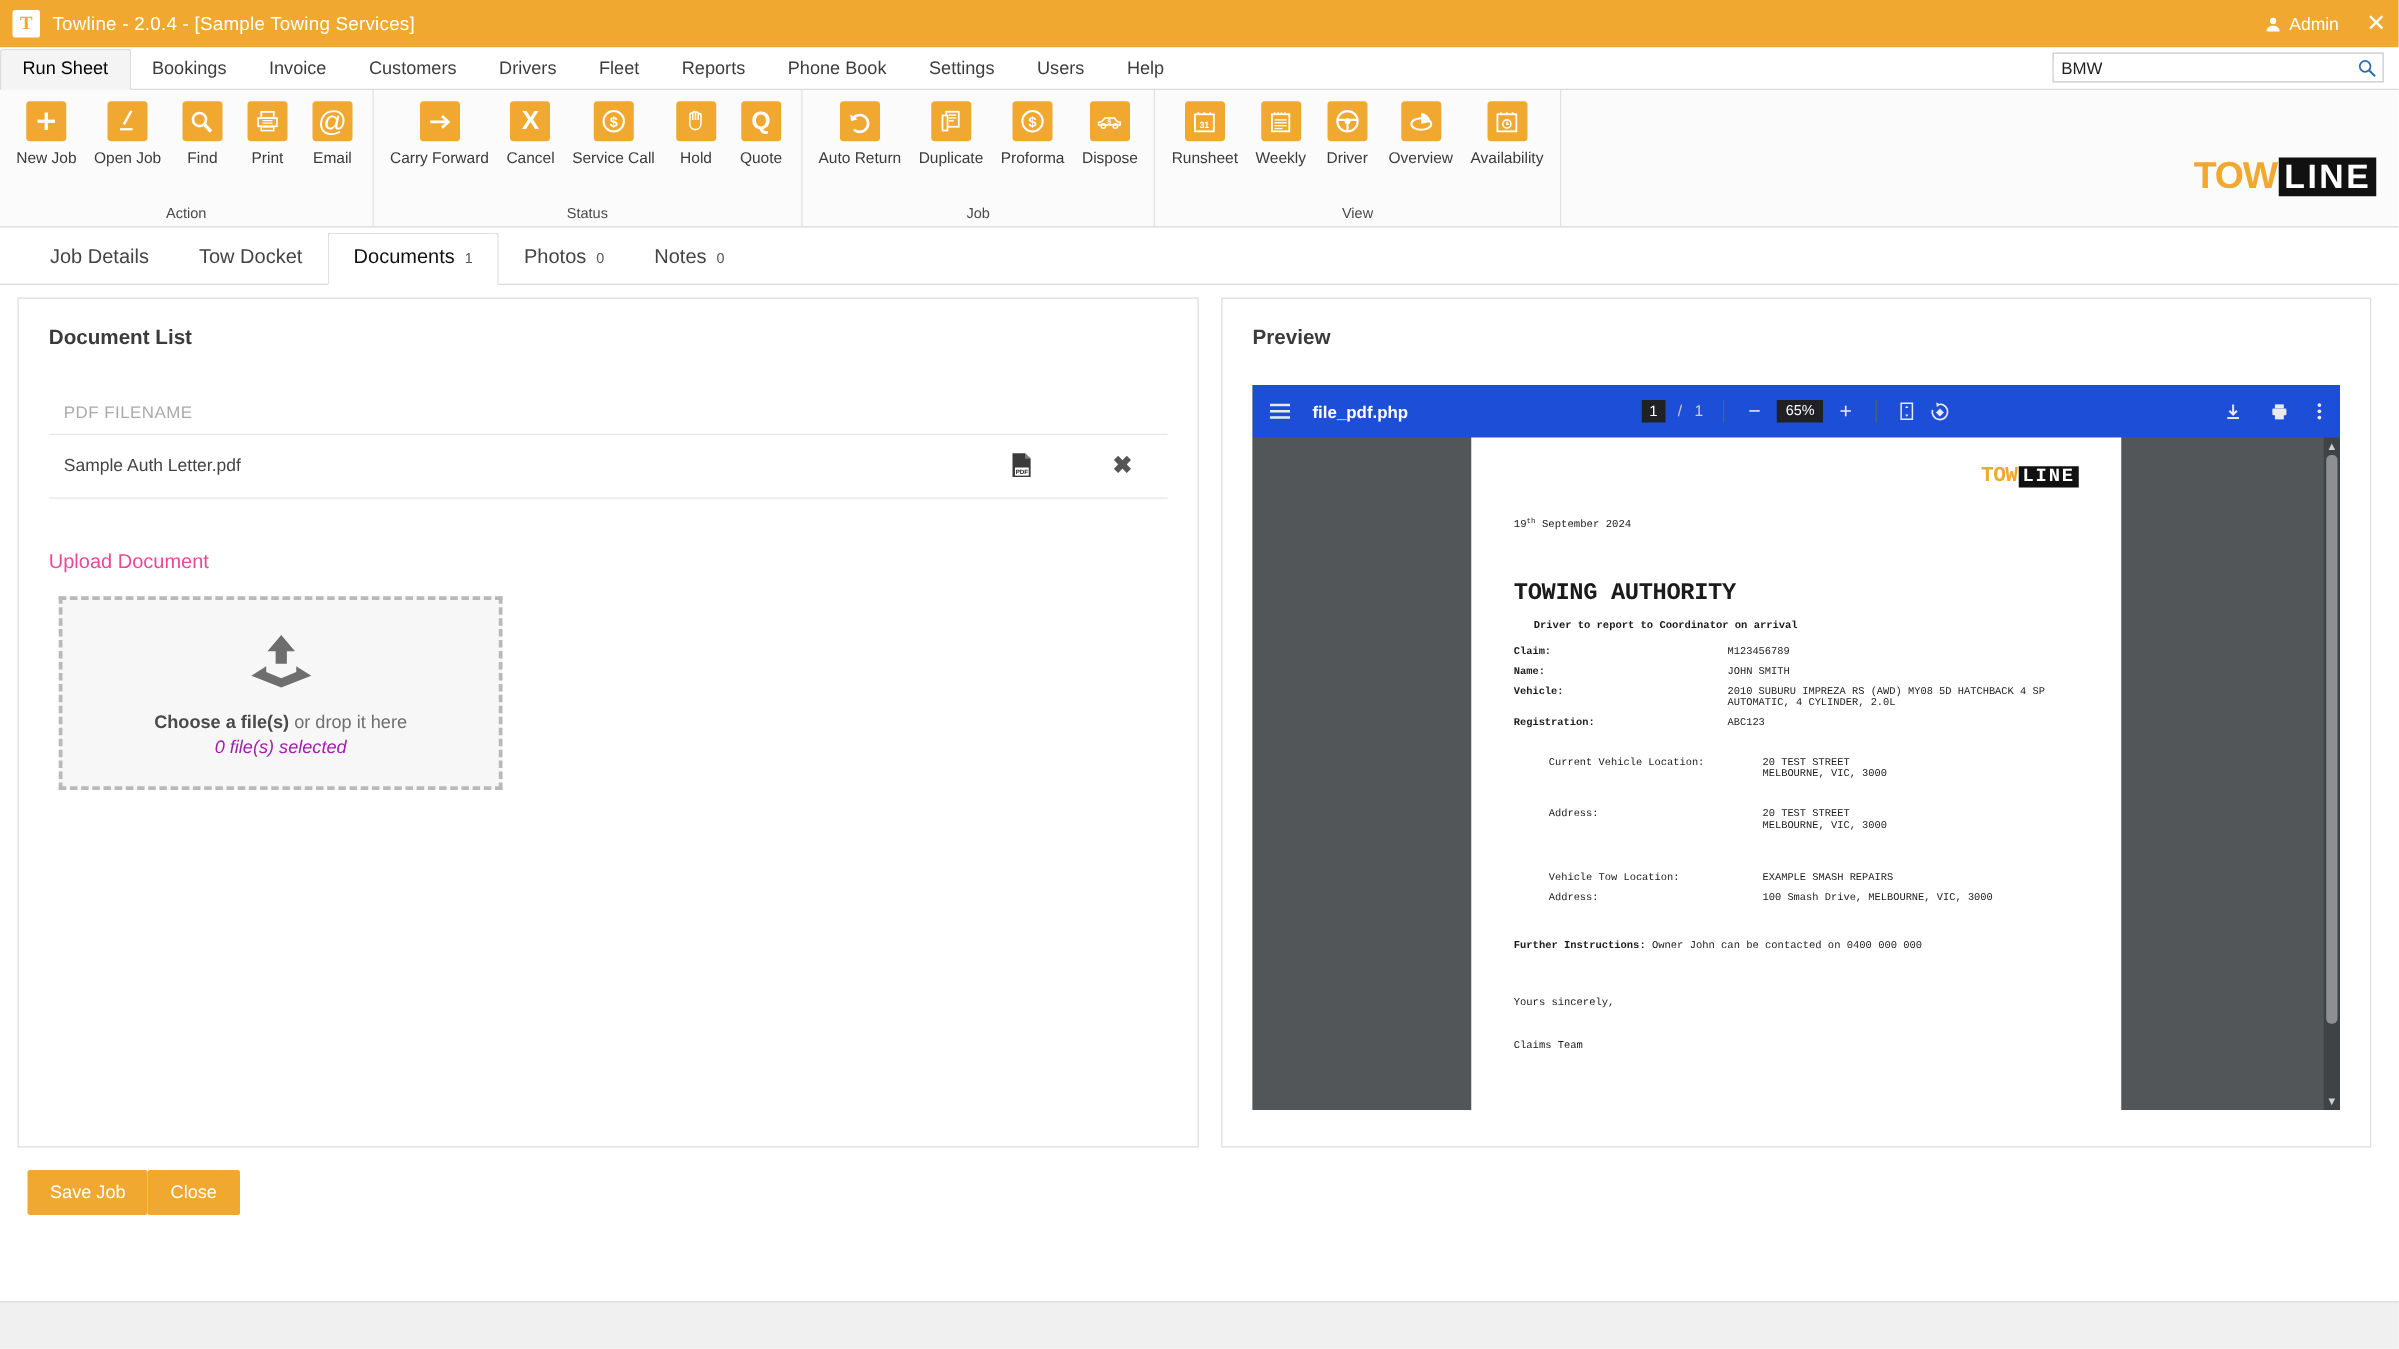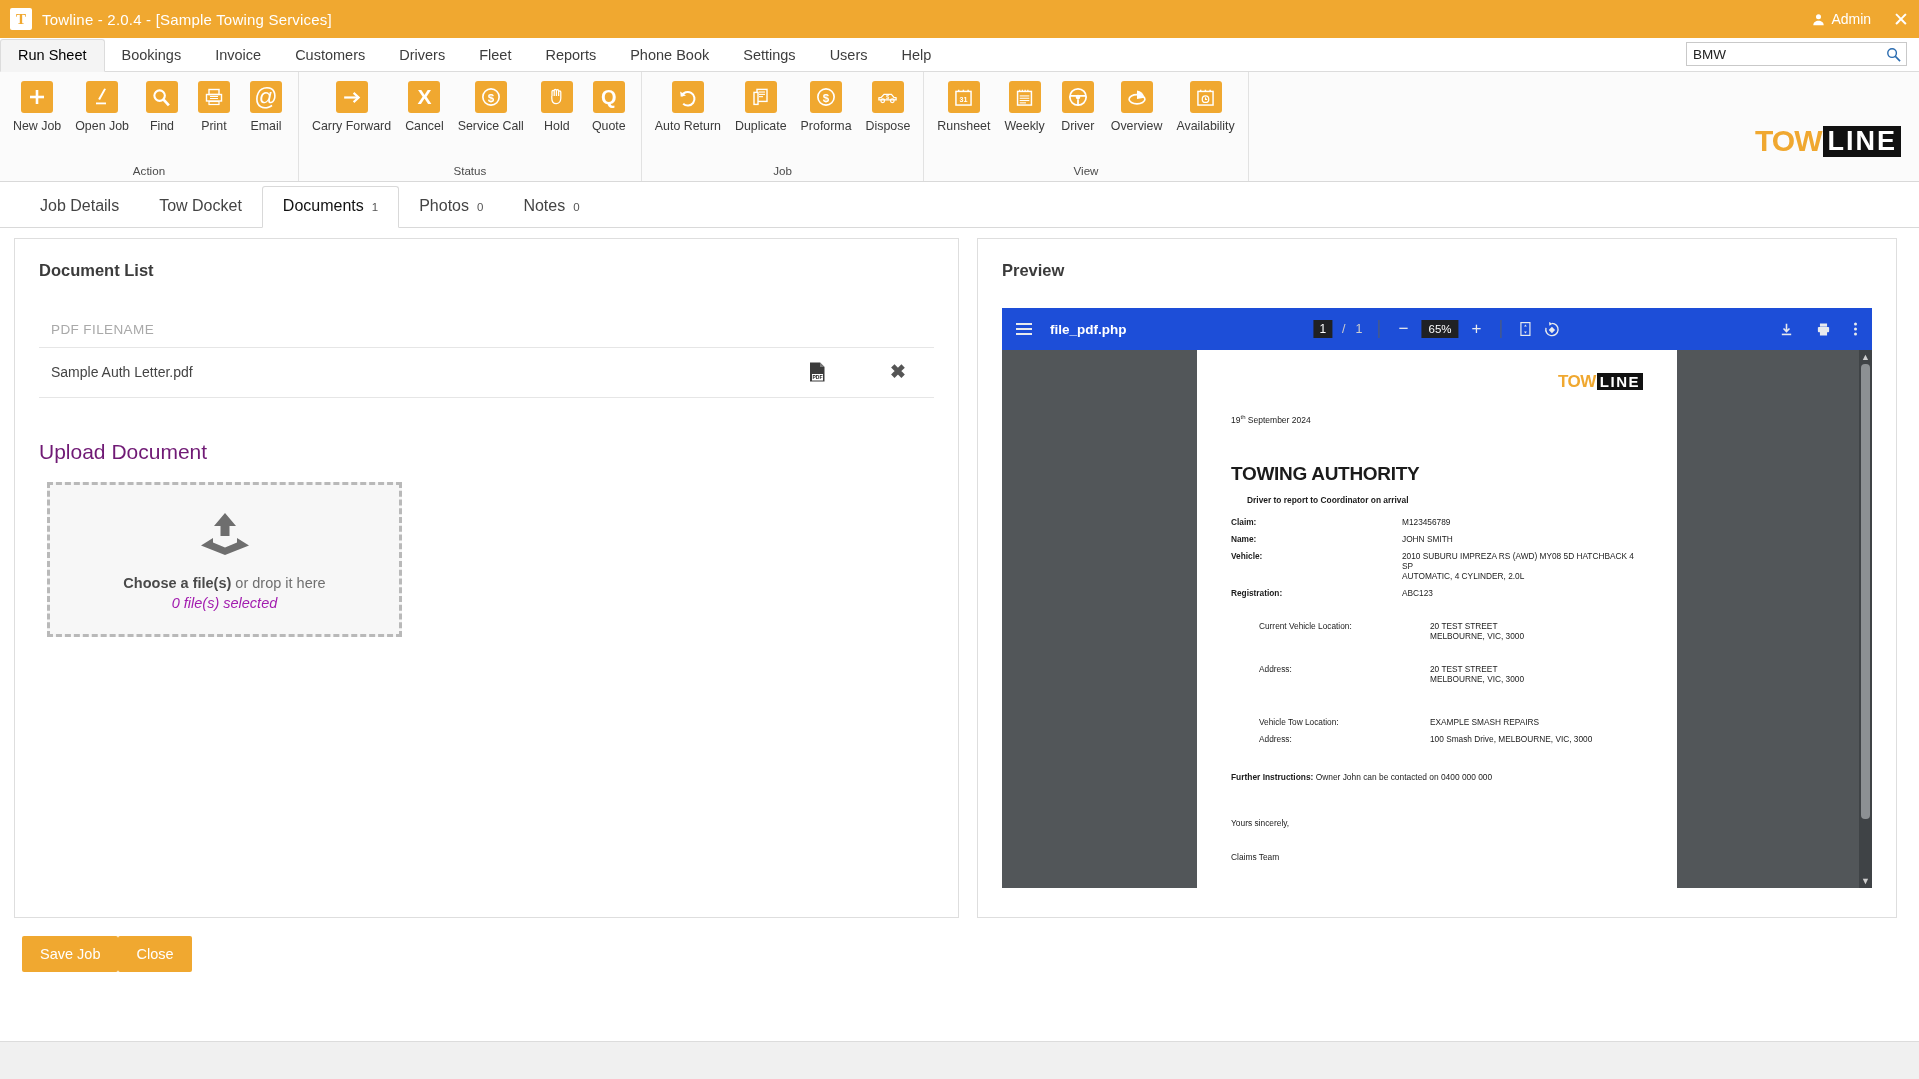--- a/index.html
+++ b/index.html
@@ -35,21 +35,21 @@
   }
   .menubar .items{ display:flex; align-items:flex-end; }
   .mi{
     font-size:14.5px; color:#3d3d3d; padding:7px 17px 8px 17px; cursor:pointer; white-space:nowrap;
   }
   .mi.active{
     background:#f4f4f4; border:1px solid #dcdcdc; border-bottom:1px solid #f4f4f4;
     margin-bottom:-1px; border-radius:3px 3px 0 0; color:#000;
   }
   .searchwrap{
-    position:absolute; right:12px; bottom:5px; width:221px; height:24px;
+    position:absolute; right:12px; bottom:5px; width:265px; height:24px;
     border:1px solid #c9c9c9; display:flex; align-items:center; background:#fff;
   }
   .searchwrap input{
     border:0; outline:none; flex:1; font-size:13.5px; padding:0 6px;
     font-family:"Liberation Sans", sans-serif; color:#222;
   }
   .search-ico{ width:26px; display:flex; align-items:center; justify-content:center; color:#3a6ea5;}
 
   
   .ribbon{
@@ -108,21 +108,21 @@
   .col-head{ font-size:13.5px; color:#a9a9a9; letter-spacing:.4px; padding:0 0 10px 12px;}
   .doc-row{
     display:flex; align-items:center; border-top:1px solid #e6e6e6;
     padding:12px 0 14px 12px;
   }
   .doc-name{ flex:1; font-size:14px; color:#444; }
   .pdf-ico{ width:22px; height:22px; margin-right:62px; cursor:pointer; }
   .x-ico{ font-size:19px; font-weight:bold; color:#555; cursor:pointer; margin-right:28px;}
   .rowline{ border-bottom:1px solid #e6e6e6; }
 
-  .upload-title{ font-size:21px; color:#701a75; margin:42px 0 18px 0;}
+  .upload-title{ font-size:16px; color:#ec4899; margin:42px 0 18px 0;}
   .dropzone{
     width:355px; height:155px; border:3px dashed #b9b9b9; background:#f7f7f7;
     display:flex; flex-direction:column; align-items:center; justify-content:center;
     cursor:pointer; margin-left:8px;
   }
   .dz-line1{ font-size:14.5px; color:#6f6f6f; margin-top:16px;}
   .dz-line1 b{ color:#4a4a4a; }
   .dz-line2{ font-size:14.5px; color:#a21caf; margin-top:4px;font-style:italic;}
 
   
@@ -138,22 +138,22 @@
   .pgbox{ background:#202124; color:#fff; padding:2px 6px; font-size:12px; min-width:18px; text-align:center;}
   .slash{ color:#cdcdcd; font-size:12.5px;}
   .vsep{ width:1px;height:18px;background:#5b5f62; margin:0 6px;}
   .zbtn{ font-size:17px; cursor:pointer; color:#e8eaed; width:16px; text-align:center;}
   .zoomval{ background:#202124;color:#fff;font-size:11.5px;padding:3px 7px;}
   .pdfright{ position:absolute; right:14px; display:flex; align-items:center; gap:22px;}
   .pdfright span{ cursor:pointer; }
   .pdfpagearea{ position:relative; height:538px; background:#525659;}
   .pdfpage{
     position:absolute; left:50%; transform:translateX(-50%);
-    width:480px; background:#fff; top:0; height:538px; padding:22px 34px 0 34px;
-    font-family:Liberation Sans, sans-serif; color:#1b1b1b;
+    width:520px; background:#fff; top:0; height:538px; padding:22px 34px 0 34px;
+    font-family:Liberation Mono, monospace; color:#1b1b1b;
   }
   .doc-logo{ text-align:right; font-weight:bold; font-size:17px; letter-spacing:-.5px;}
   .doc-logo .tow{ color:#f0a830; }
   .doc-logo .line{ background:#111; color:#fff; padding:0 3px; margin-left:1px; letter-spacing:1.5px; font-size:15px;}
   .doc-date{ font-size:8.5px; margin-top:22px; }
   .doc-date sup{ font-size:6px;}
   .doc-h1{ font-size:19px; font-weight:bold; margin:38px 0 10px 0; letter-spacing:-.3px;}
   .doc-sub{ font-size:8.4px; font-weight:bold; margin-bottom:12px;padding-left:16px;}
   .frow{ display:flex; font-size:8.3px; margin-bottom:7px; }
   .frow .k{ width:135px; font-weight:bold; }

